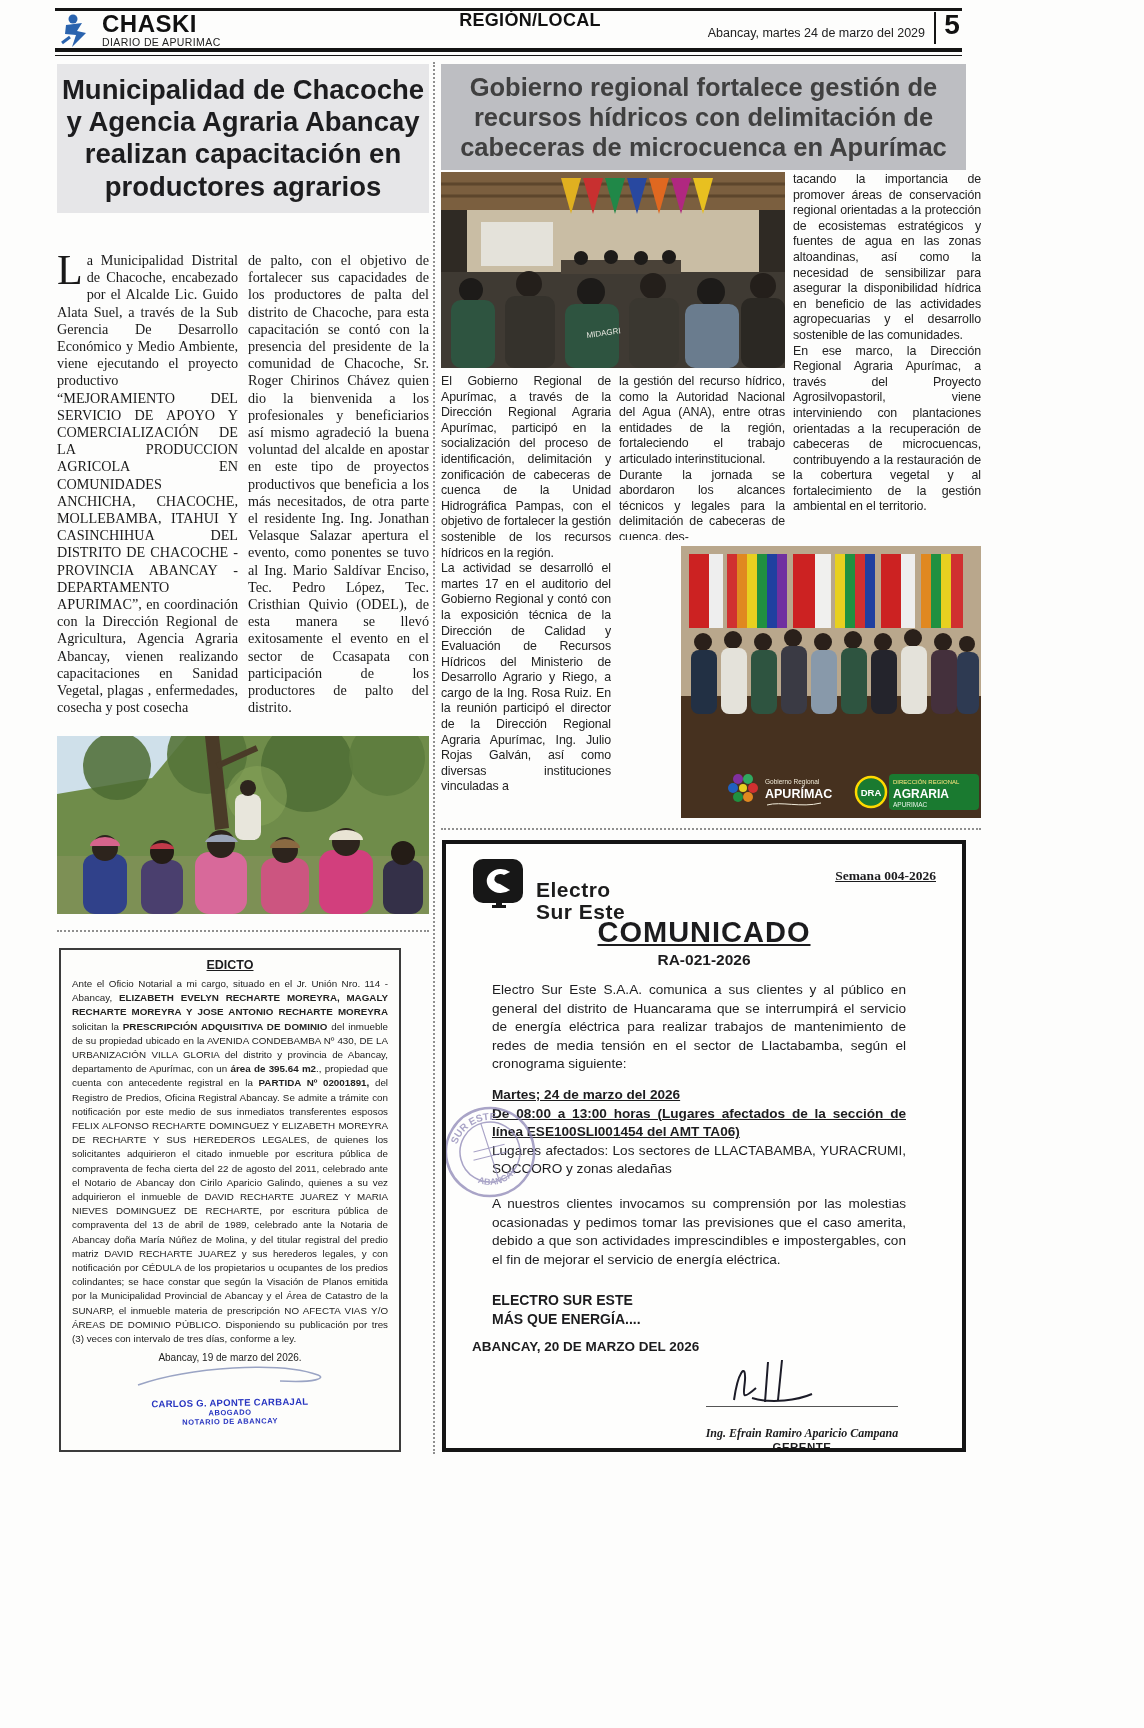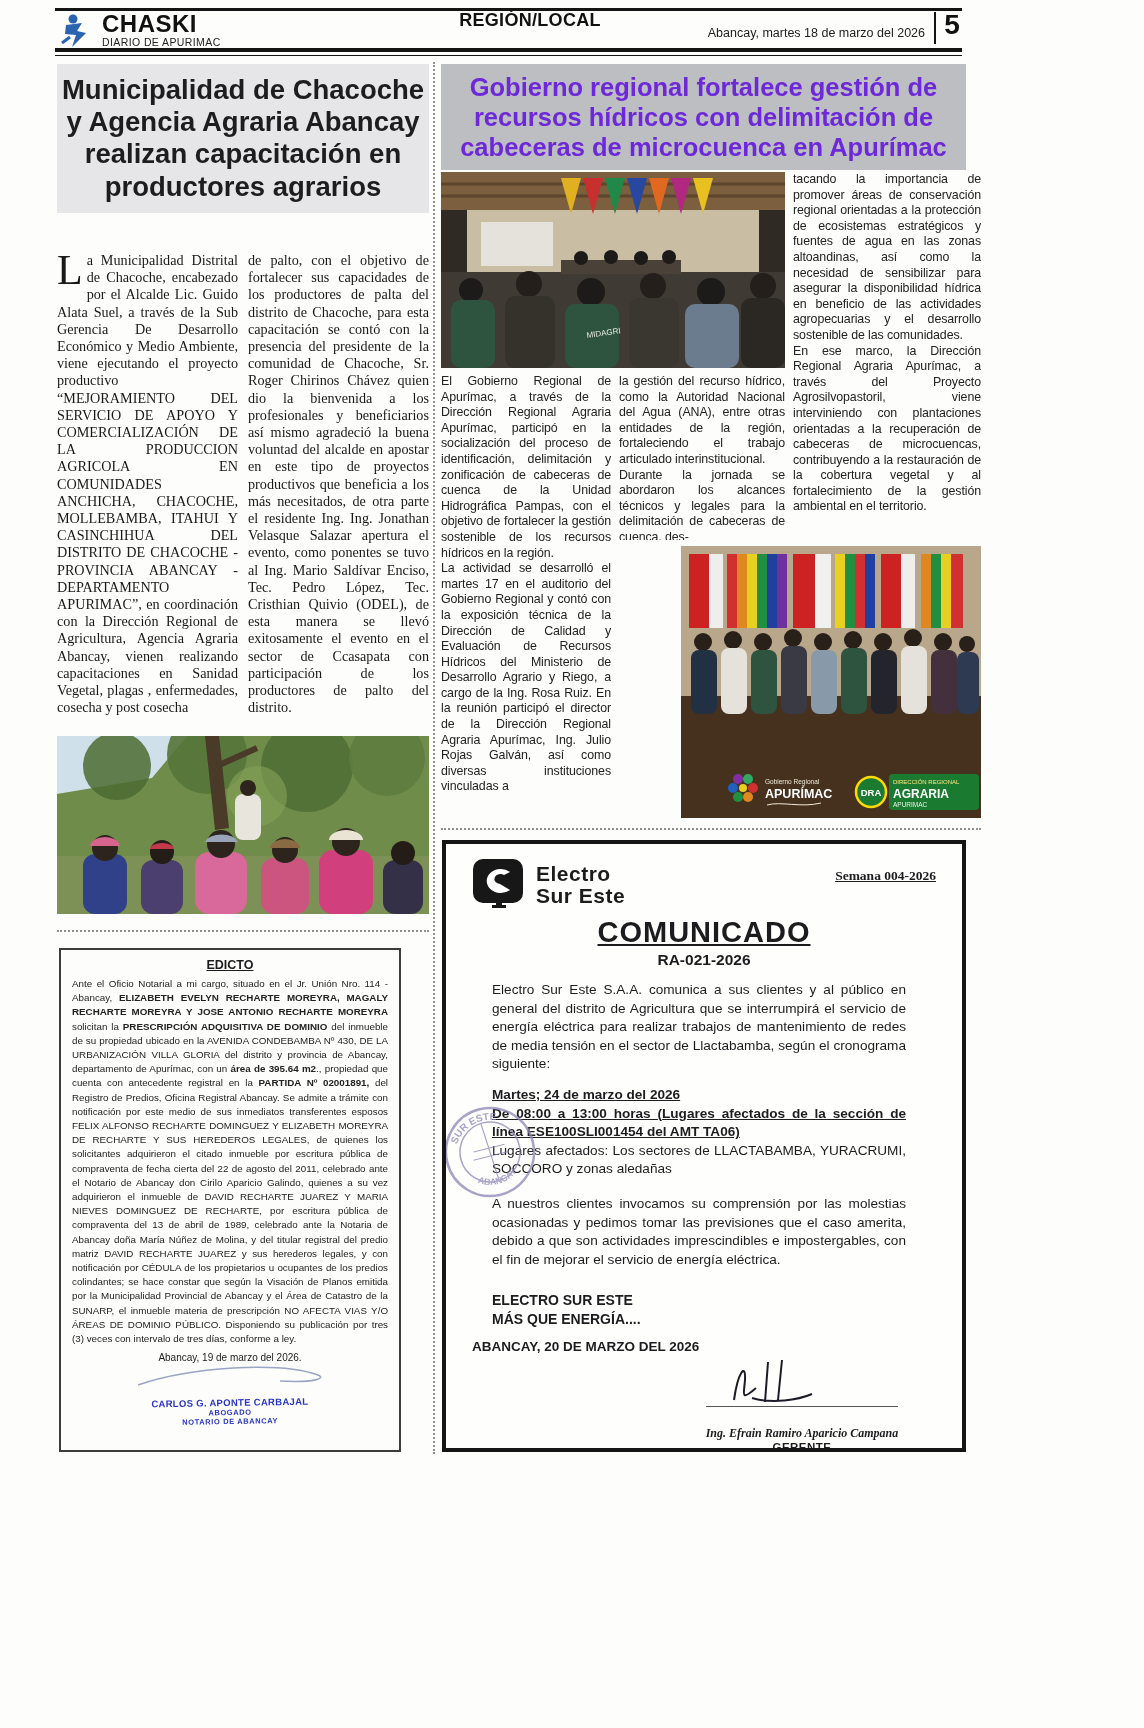--- a/index.html
+++ b/index.html
@@ -20,21 +20,21 @@
             font-size:27.5px;line-height:1.17;color:#1d1d1f;padding:10px 4px;}
   .lt-cols{display:flex;gap:10px;overflow:hidden;}
   .lt-col{width:181px;font-family:"Liberation Serif",serif;font-size:14.2px;line-height:17.2px;
           text-align:justify;color:#191919;}
   .dropcap{float:left;font-family:"Liberation Serif",serif;font-size:42px;line-height:33px;
            padding:2px 4px 0 0;font-weight:normal;}
   .flowtext{white-space:pre-line;}
 
   
   .rt-title{background:#bdbec2;text-align:center;font-weight:bold;
-            font-size:25.5px;line-height:1.18;color:#6d28d9;padding:8px 2px;}
+            font-size:25.5px;line-height:1.18;color:#404040;padding:8px 2px;}
   .rt-col{font-size:12.4px;line-height:15.6px;letter-spacing:-0.1px;text-align:justify;
           color:#222;overflow:hidden;}
 
   
   .vdot{border-left:2px dotted #8f8f8f;width:0;}
   .hdot{border-top:2px dotted #8f8f8f;height:0;}
 
   
   .edicto-box{border:2px solid #3c3c3c;background:#fdfdfb;padding:8px 11px;box-sizing:border-box;overflow:hidden;}
   .edicto-title{text-align:center;font-weight:bold;font-size:12.5px;text-decoration:underline;margin-bottom:5px;}
@@ -42,21 +42,21 @@
   .edicto-body b{font-weight:bold;}
   .edicto-date{text-align:center;font-size:10px;margin-top:6px;color:#222;}
   .notary-stamp{text-align:center;color:#2734c0;transform:rotate(-1deg);margin-top:2px;}
   .notary-name{font-size:9.5px;font-weight:bold;letter-spacing:.3px;}
   .notary-sub{font-size:7.5px;font-weight:bold;letter-spacing:.6px;}
 
   
   .com-box{border:4px solid #151515;background:#fefefd;box-sizing:border-box;
            padding:14px 26px 10px 26px;overflow:hidden;}
   .com-logo-row{display:flex;align-items:flex-start;height:58px;}
-  .com-logo-text{font-weight:bold;font-size:21px;line-height:22px;color:#1c1c1c;letter-spacing:.5px;margin-left:8px;margin-top:5px;}
+  .com-logo-text{font-weight:bold;font-size:21px;line-height:22px;color:#1c1c1c;letter-spacing:.5px;margin-left:8px;margin-top:21px;}
   .com-week{margin-left:auto;font-family:"Liberation Serif",serif;font-weight:bold;font-size:13.5px;
             text-decoration:underline;margin-top:10px;}
   .com-title{text-align:center;font-weight:bold;font-size:29px;letter-spacing:1px;
              text-decoration:underline;margin-top:0;}
   .com-ref{text-align:center;font-weight:bold;font-size:15.5px;margin-top:2px;}
   .com-body{margin:0 30px 0 20px;font-size:13.6px;line-height:18.6px;text-align:justify;color:#1d1d1f;}
   .com-bold-u{font-weight:bold;text-decoration:underline;}
   .com-slogan{font-weight:bold;font-size:14px;line-height:19px;margin:22px 30px 0 20px;}
   .com-date{font-weight:bold;font-size:13.5px;text-align:left;margin:10px 40px 0 0;}
   .com-sign-block{text-align:center;margin-top:0;margin-left:180px;width:300px;}
@@ -77,21 +77,21 @@
       <circle cx="15" cy="6" r="4.5" fill="#2a63ae"></circle>
       <path d="M8 12 L24 10 L19 18 L28 20 L14 34 L18 22 L7 21 Z" fill="#2a63ae"></path>
       <path d="M4 30 L12 24" stroke="#2a63ae" stroke-width="3" fill="none"></path>
     </svg>
   </div>
   <div class="abs" style="left:102px;top:12px;">
     <div class="masthead-brand">CHASKI</div>
     <div class="masthead-sub">DIARIO DE APURIMAC</div>
   </div>
   <div class="abs section-title" style="left:430px;top:10px;width:200px;text-align:center;">REGIÓN/LOCAL</div>
-  <div class="abs dateline" style="left:700px;top:26px;width:225px;text-align:right;">Abancay, martes 18 de marzo del 2026</div>
+  <div class="abs dateline" style="left:700px;top:26px;width:225px;text-align:right;">Abancay, martes 24 de marzo del 2029</div>
   <div class="abs rule" style="left:934px;top:12px;width:2px;height:32px;"></div>
   <div class="abs pagenum" style="left:940px;top:9px;width:24px;text-align:center;">5</div>
   <div class="abs rule" style="left:55px;top:48px;width:907px;height:4px;"></div>
   <div class="abs rule" style="left:55px;top:55px;width:907px;height:1px;"></div>
 
   <div class="abs lt-title" style="left:57px;top:64px;width:364px;">Municipalidad de Chacoche y Agencia Agraria Abancay realizan capacitación en productores agrarios</div>
 
   <div class="abs lt-cols" style="left:57px;top:252px;width:372px;height:484px;">
     <div class="lt-col">
       <span class="dropcap">L</span><span>a Municipalidad Distrital de Chacoche, encabezado por el Alcalde Lic. Guido Alata Suel, a través de la Sub Gerencia De Desarrollo Económico y Medio Ambiente, viene ejecutando el proyecto productivo “MEJORAMIENTO DEL SERVICIO DE APOYO Y COMERCIALIZACIÓN DE LA PRODUCCION AGRICOLA EN COMUNIDADES ANCHICHA, CHACOCHE, MOLLEBAMBA, ITAHUI Y CASINCHIHUA DEL DISTRITO DE CHACOCHE - PROVINCIA ABANCAY - DEPARTAMENTO APURIMAC”, en coordinación con la Dirección Regional de Agricultura, Agencia Agraria Abancay, vienen realizando capacitaciones en Sanidad Vegetal, plagas , enfermedades, cosecha y post cosecha</span>
@@ -297,21 +297,21 @@
       <div class="com-logo-text">
         <div>Electro</div>
         <div>Sur Este</div>
       </div>
       <div class="com-week">Semana 004-2026</div>
     </div>
 
     <div class="com-title">COMUNICADO</div>
     <div class="com-ref">RA-021-2026</div>
 
-    <p class="com-body" style="margin-top:12px;">Electro Sur Este S.A.A. comunica a sus clientes y al público en general del distrito de Agricultura que se interrumpirá el servicio de energía eléctrica para realizar trabajos de mantenimiento de redes de media tensión en el sector de Llactabamba, según el cronograma siguiente:</p>
+    <p class="com-body" style="margin-top:12px;">Electro Sur Este S.A.A. comunica a sus clientes y al público en general del distrito de Huancarama que se interrumpirá el servicio de energía eléctrica para realizar trabajos de mantenimiento de redes de media tensión en el sector de Llactabamba, según el cronograma siguiente:</p>
 
     <div class="com-body" style="margin-top:12px;">
       <div class="com-bold-u">Martes; 24 de marzo del 2026</div>
       <div class="com-bold-u">De 08:00 a 13:00 horas (Lugares afectados de la sección de línea ESE100SLI001454 del AMT TA06)</div>
       <div>Lugares afectados: Los sectores de LLACTABAMBA, YURACRUMI, SOCCORO y zonas aledañas</div>
     </div>
 
     <p class="com-body" style="margin-top:16px;">A nuestros clientes invocamos su comprensión por las molestias ocasionadas y pedimos tomar las previsiones que el caso amerita, debido a que son actividades imprescindibles e impostergables, con el fin de mejorar el servicio de energía eléctrica.</p>
 
     <div class="com-slogan">

